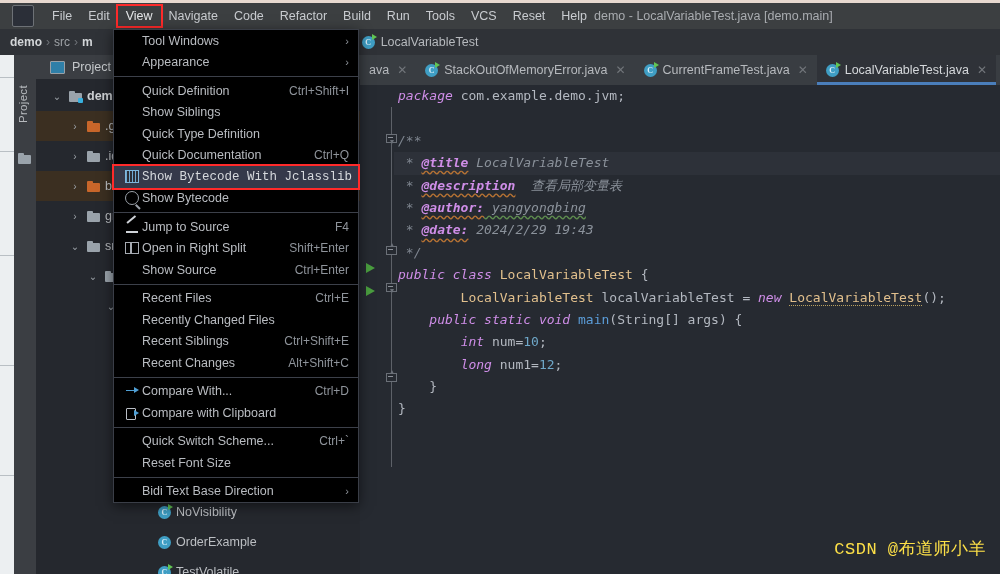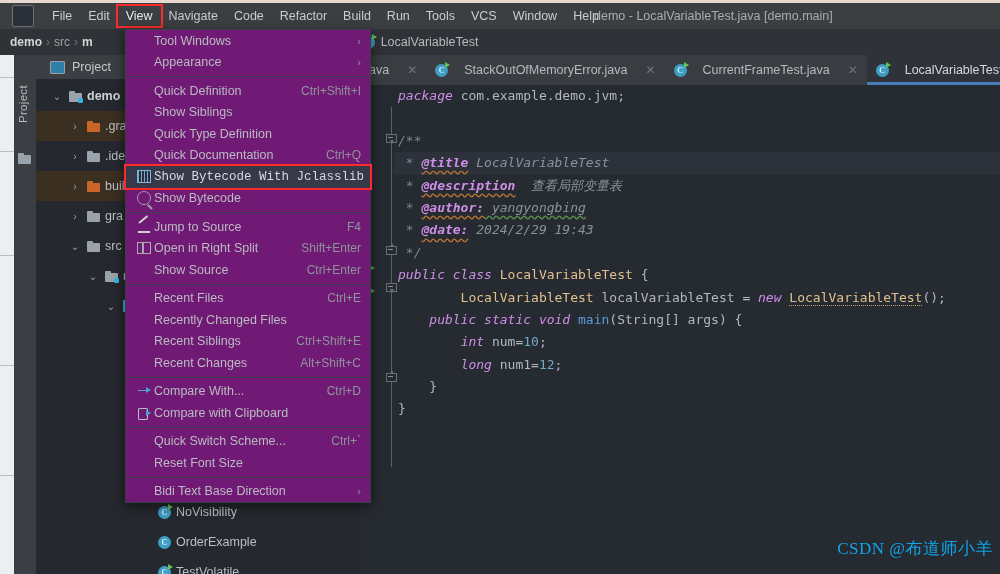--- a/index.html
+++ b/index.html
@@ -67,21 +67,21 @@
   
   .ci{width:13px;height:13px;border-radius:50%;background:#3f9ec4;position:relative;display:inline-block;}
   .ci i{position:absolute;inset:0;display:flex;align-items:center;justify-content:center;
         font-style:normal;font-size:8px;color:#d9edf7;font-family:"Liberation Serif",serif;font-weight:bold;}
   .ci .run{position:absolute;right:-2px;top:-2px;width:0;height:0;
         border-left:5px solid #62c554;border-top:3px solid transparent;border-bottom:3px solid transparent;}
 
   
   .editor{position:absolute;top:55px;left:360px;width:640px;height:519px;background:#262a31;}
   .tabbar{position:absolute;top:0;left:0;width:640px;height:30px;background:#393d42;display:flex;align-items:stretch;}
-  .tab{display:flex;align-items:center;gap:16px;padding:0 9px;font-size:12.5px;color:#b6b9bd;white-space:nowrap;position:relative;}
+  .tab{display:flex;align-items:center;gap:6px;padding:0 9px;font-size:12.5px;color:#b6b9bd;white-space:nowrap;position:relative;}
   .tab .x{color:#72767b;font-size:12px;margin-left:2px;}
   .tab.sel{background:#2f3238;color:#d5d8db;}
   .tab.sel:after{content:"";position:absolute;left:0;bottom:0;width:100%;height:3px;background:#4a7ebb;}
 
   .code{position:absolute;top:30px;left:0;width:640px;height:489px;
         font-family:"DejaVu Sans Mono","Liberation Mono",monospace;font-size:13px;}
   .gutter{position:absolute;top:0;left:0;width:34px;height:489px;background:#262a31;}
   .foldline{position:absolute;left:31px;top:22px;width:1px;height:360px;background:#5d6168;}
   .runarrow{position:absolute;left:6px;width:0;height:0;border-left:9px solid #4a9e3f;
             border-top:5.5px solid transparent;border-bottom:5.5px solid transparent;}
@@ -102,22 +102,22 @@
   .cmt{color:#7e858f;font-style:italic;}
   .doctag{color:#cf8ee8;font-weight:bold;font-style:italic;}
   .docval{color:#8b929b;font-style:italic;}
   .mth{color:#5b9dd9;}
   .num{color:#6fa8c9;}
   .ctor{color:#e2c08d;border-bottom:1px dotted #b9a15f;}
   .sq{text-decoration:underline;text-decoration-style:wavy;text-decoration-color:#b87333;text-underline-offset:3px;}
   .sqg{text-decoration:underline;text-decoration-style:wavy;text-decoration-color:#5f8f4f;text-underline-offset:3px;}
 
   
-  .dropdown{position:absolute;top:29px;left:113px;width:244px;background:#701a75;
-            border:1px solid #3a3e47;box-shadow:0 3px 12px rgba(0,0,0,.55);z-index:50;margin-left:12px;}
+  .dropdown{position:absolute;top:29px;left:113px;width:244px;background:#000000;
+            border:1px solid #3a3e47;box-shadow:0 3px 12px rgba(0,0,0,.55);z-index:50;}
   .mrow{height:21.5px;display:flex;align-items:center;font-size:12.5px;color:#b9bcc1;
         padding-left:8px;padding-right:9px;position:relative;white-space:nowrap;}
   .mrow .ic{width:20px;display:inline-flex;align-items:center;justify-content:center;flex:0 0 20px;}
   .mrow .txt{flex:1;}
   .mrow .acc{color:#8f949b;font-size:12px;margin-left:10px;}
   .mrow .arrow{color:#8f949b;font-size:11px;margin-left:10px;}
   .msep{height:1px;background:#3c404a;margin:3px 0;}
   .mrow.boxed{outline:2px solid #ff2a2a;background:#35394a;color:#d6d9dd;z-index:3;font-family:Liberation Mono, monospace;}
 
   
@@ -133,22 +133,22 @@
   .ic-cmp{width:13px;height:11px;position:relative;}
   .ic-cmp:before{content:"";position:absolute;left:0;top:4px;width:9px;height:1.6px;background:#4f9fd4;}
   .ic-cmp:after{content:"";position:absolute;right:0;top:1px;width:0;height:0;border-left:5px solid #4f9fd4;
         border-top:3.5px solid transparent;border-bottom:3.5px solid transparent;}
   .ic-clip{width:12px;height:12px;position:relative;}
   .ic-clip:before{content:"";position:absolute;left:0;top:1px;width:8px;height:10px;border:1.4px solid #b9bec5;border-radius:1px;}
   .ic-clip:after{content:"";position:absolute;right:-1px;top:3px;width:0;height:0;border-left:5px solid #4f9fd4;
         border-top:3.5px solid transparent;border-bottom:3.5px solid transparent;}
 
   
-  .watermark{position:absolute;right:7px;bottom:14px;font-size:17px;color:#0ea5e9;
-             font-family:Liberation Serif, serif;letter-spacing:.5px;}
+  .watermark{position:absolute;right:14px;bottom:14px;font-size:17px;color:#fde047;
+             font-family:Liberation Mono, monospace;letter-spacing:.5px;}
 </style>
 </head>
 <body>
 
 <div id="app">
 
   <div class="win-topline"></div>
 
   <div class="menubar">
     <div class="ij-logo">
@@ -157,21 +157,21 @@
     <div class="menu-item">File</div>
     <div class="menu-item">Edit</div>
     <div class="menu-item active-box">View</div>
     <div class="menu-item">Navigate</div>
     <div class="menu-item">Code</div>
     <div class="menu-item">Refactor</div>
     <div class="menu-item">Build</div>
     <div class="menu-item">Run</div>
     <div class="menu-item">Tools</div>
     <div class="menu-item">VCS</div>
-    <div class="menu-item">Window</div>
+    <div class="menu-item">Reset</div>
     <div class="menu-item">Help</div>
   </div>
   <div class="win-title">demo - LocalVariableTest.java [demo.main]</div>
 
   <div class="crumbbar">
     <div class="crumb-left">
       <span class="b1">demo</span>
       <span class="sep">›</span>
       <span class="b2">src</span>
       <span class="sep">›</span>

